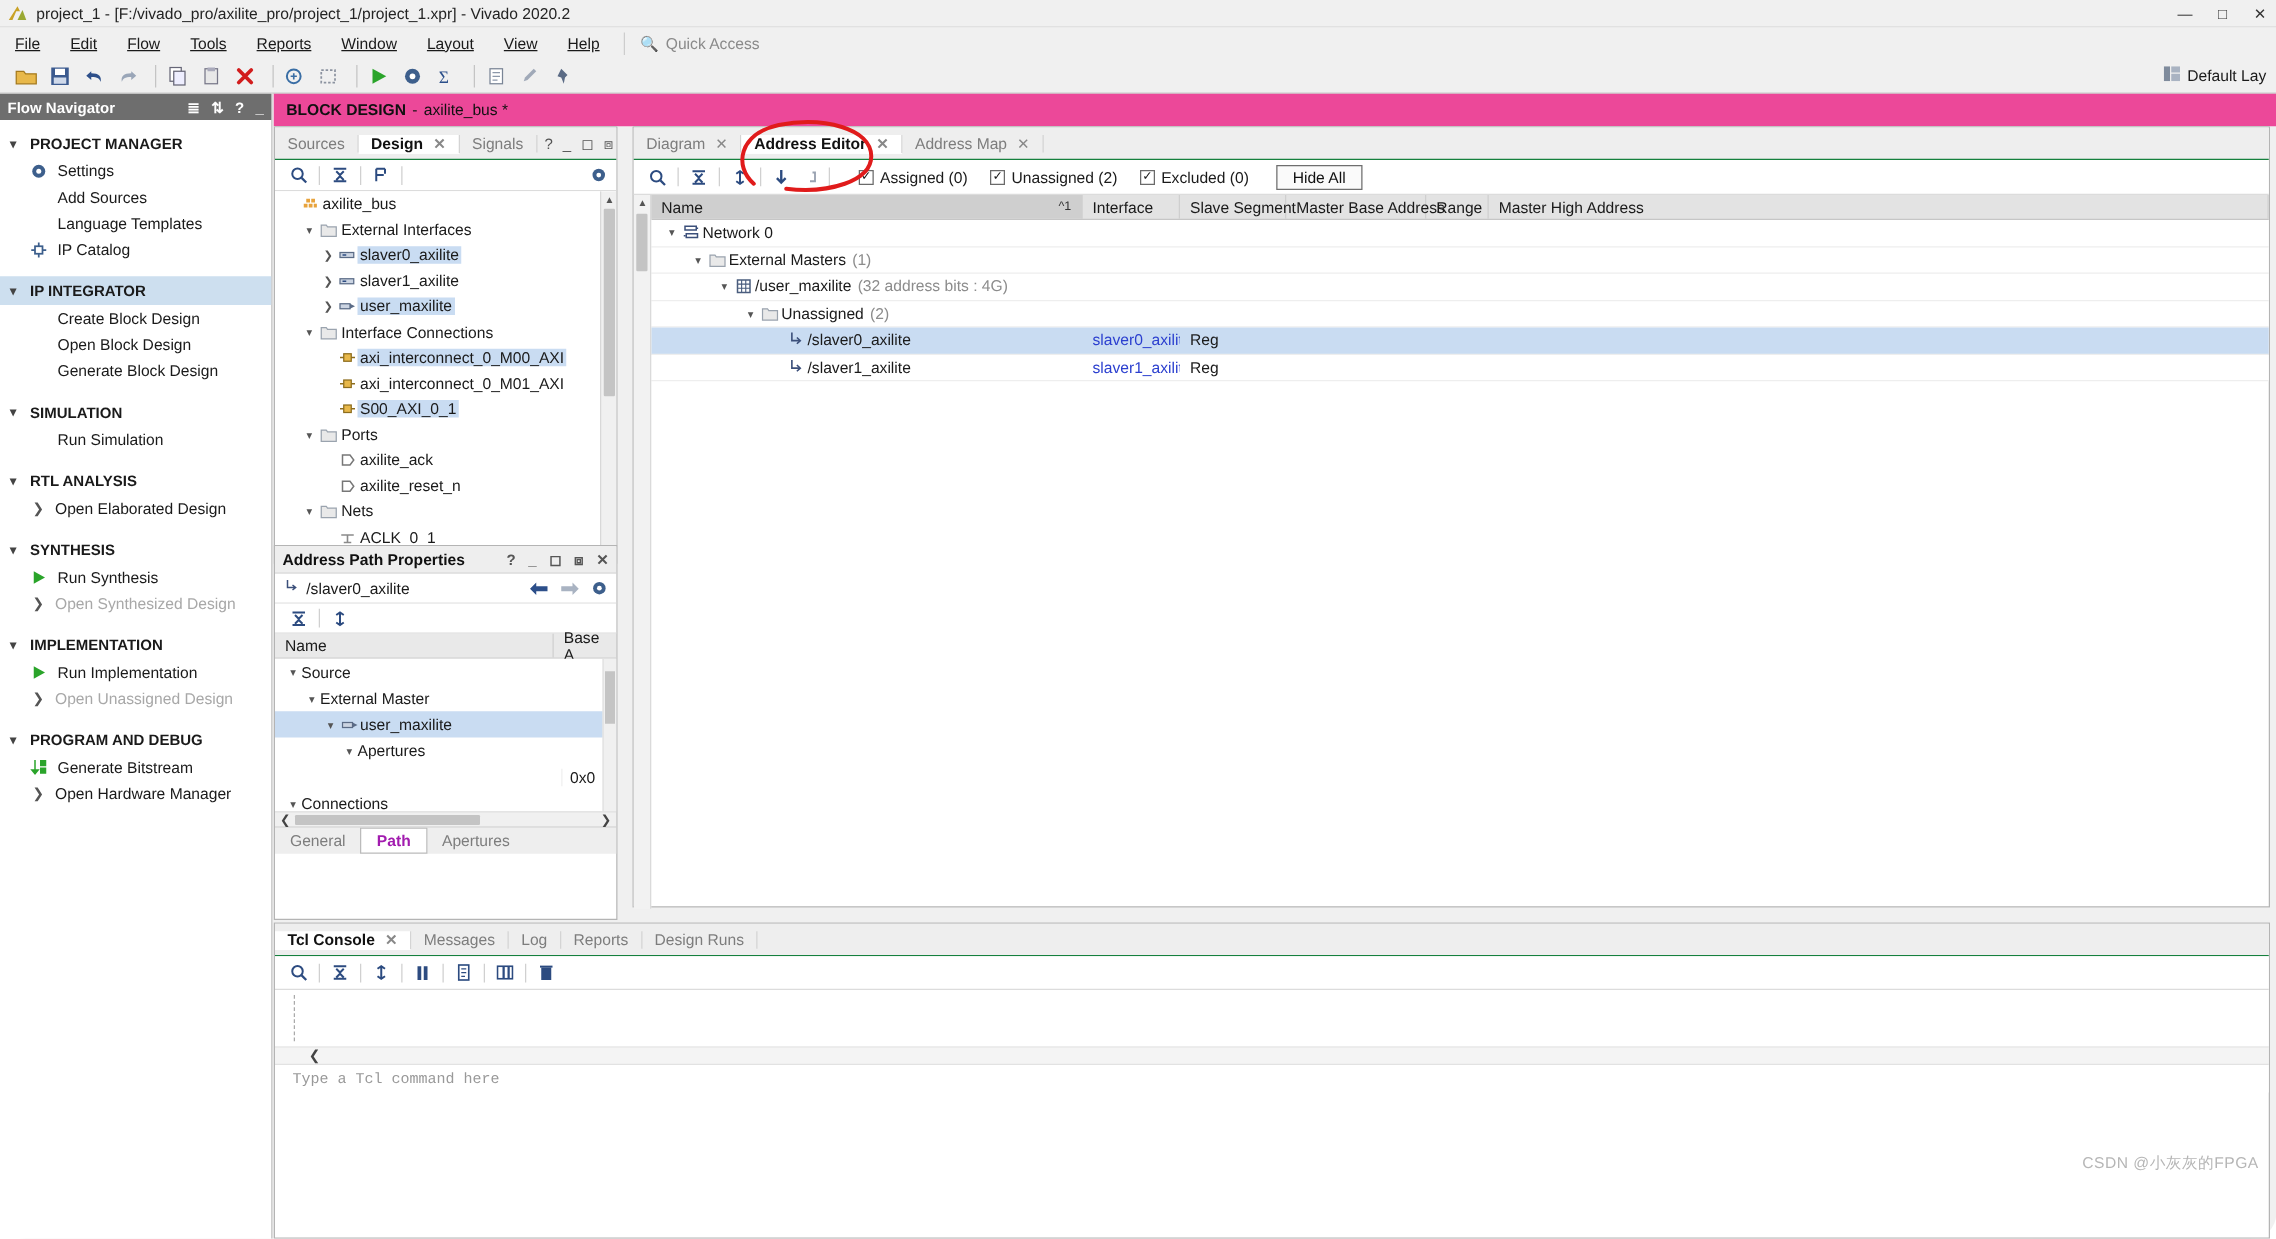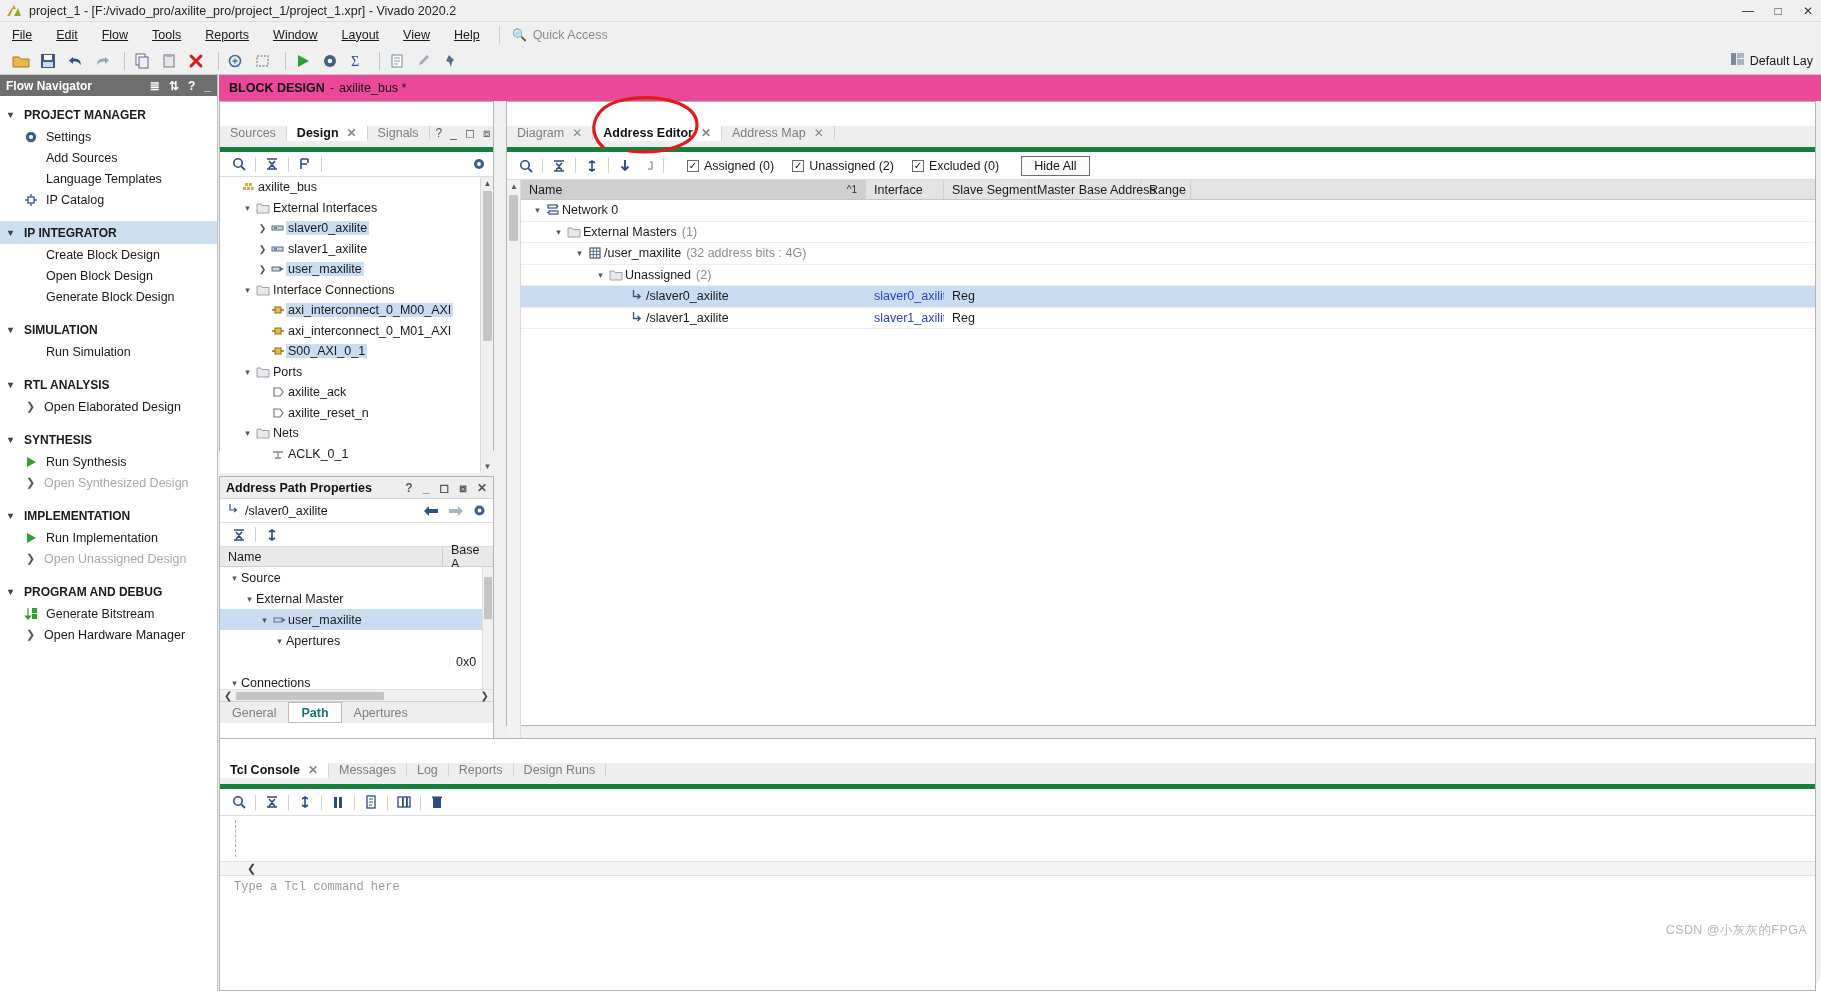--- a/index.html
+++ b/index.html
@@ -84,23 +84,22 @@
   }
   .fn-item .fni { width: 20px; display: inline-flex; align-items: center; }
   .fn-item .fnlabel { padding-left: 2px; }
   .fn-item.disabled .fnlabel { color: #a8a8a8; }
   .fn-item .chev-r { width: 18px; color: #555; font-size: 11px; padding-left: 2px; }
   .fn-gap { height: 11px; }
 
   
   .panel { position: absolute; background: #ffffff; border: 1px solid #b4b4b4; }
   .tabrow {
-    height: 26px; background: #eeeeee; display: flex; align-items: flex-start;
-    border-bottom: 5px solid #15803d;
-    margin-top: 24px;
+    height: 26px; background: #eeeeee; display: flex; align-items: center;
+    border-bottom: 1px solid #15803d;
   }
   .tab {
     display: flex; align-items: center; padding: 0 10px; font-size: 12.5px;
     color: #7d7d7d; cursor: default; border-right: 1px solid #d4d4d4;
   }
   .tab.active { background: #ffffff; color: #111; font-weight: bold; border-bottom: 1px solid #fff; margin-bottom: -1px; }
   .tab .tclose { margin-left: 8px; color: #888; font-size: 12px; }
   .tabrow .tabspacer { flex: 1; border-bottom: 0; }
   .tabrow .tabtools { display: flex; align-items: center; gap: 8px; padding: 0 6px; color: #555; font-size: 12px; }
 
@@ -151,21 +150,21 @@
   .ae-head .sortmk { position: absolute; right: 8px; font-size: 10px; color: #333; }
   .ae-body { background: #fff; }
   .ae-row { display: flex; height: 21.5px; font-size: 12.5px; border-bottom: 1px solid #eeeeee; cursor: default; }
   .ae-row.sel { background: #c9dcf2; }
   .ae-row .c { display: flex; align-items: center; padding: 0 8px; white-space: nowrap; overflow: hidden; }
   .ae-row .c.name { padding-left: 0; }
   .muted { color: #8c8c8c; }
   .blue { color: #2b3fcf; }
 
   
-  .app-panel { left: 219px; top: 476px; width: 275px; height: 264px; }
+  .app-panel { left: 219px; top: 436px; width: 275px; height: 300px; }
   .app-title {
     height: 22px; background: #eeeeee; display: flex; align-items: center;
     padding: 0 6px; font-size: 12.5px; font-weight: bold; color: #111;
     border-bottom: 1px solid #d4d4d4;
   }
   .app-title .spacer { flex: 1; }
   .app-ticon { margin-left: 10px; color: #555; font-size: 12px; cursor: default; }
   .app-crumb {
     height: 24px; display: flex; align-items: center; padding: 0 7px; background: #fff;
     font-size: 12.5px; border-bottom: 1px solid #e0e0e0;
@@ -177,21 +176,21 @@
     border-bottom: 1px solid #cfcfcf;
   }
   .app-tbl-head .hc { display: flex; align-items: center; padding: 0 8px; }
   .app-rows { position: relative; background: #fff; height: 122px; overflow: hidden; }
   .app-row { display: flex; height: 21px; font-size: 12.5px; align-items: center; cursor: default; }
   .app-row.sel { background: #c9dcf2; }
   .hscroll { height: 12px; background: #f0f0f0; display: flex; align-items: center; position: relative; border-top: 1px solid #e0e0e0; }
   .hscroll .hthumb { position: absolute; height: 8px; background: #c4c4c4; border-radius: 1px; }
   .bottom-tabs { height: 22px; background: #eeeeee; display: flex; align-items: stretch; border-top: 1px solid #cfcfcf; }
   .btab { display: flex; align-items: center; padding: 0 12px; font-size: 12.5px; color: #7d7d7d; cursor: default; }
-  .btab.active { background: #fff; color: #0f766e; font-weight: bold; border: 1px solid #bbb; }
+  .btab.active { background: #fff; color: #a21caf; font-weight: bold; border: 1px solid #bbb; }
 
   
   .tcl-panel { left: 219px; top: 738px; width: 1597px; height: 253px; }
   .tcl-out { background: #fff; height: 45px; position: relative; }
   .tcl-out .guide { position: absolute; left: 15px; top: 4px; bottom: 4px; border-left: 1px dashed #aaa; }
   .tcl-hs { height: 15px; background: #f4f4f4; display: flex; align-items: center; padding-left: 27px; font-size: 11px; color: #444; border-top: 1px solid #e2e2e2; border-bottom: 1px solid #e2e2e2; }
   .tcl-input { background: #fff; height: 22px; display: flex; align-items: center; padding-left: 14px; font-family: "Liberation Mono", monospace; font-size: 12px; color: #999; }
 
   .watermark {
     position: absolute; right: 14px; bottom: 52px;
@@ -762,20 +761,23 @@
               <span>Interface</span>
             </div>
             <div class="hc" style="width: 85px;">
               <span>Slave Segment</span>
             </div>
             <div class="hc" style="width: 112px;">
               <span>Master Base Address</span>
             </div>
             <div class="hc" style="width: 50px;">
               <span>Range</span>
+            </div>
+            <div class="hc" style="width: 115px; flex: 1 1 0%;">
+              <span>Master High Address</span>
             </div>
           </div>
         <div class="ae-body" id="ae-body">
             <div class="ae-row">
               <div class="c name" style="width: 345px;">
                 <span style="width:10px; flex:none;"></span>
                 <span style="width:13px; text-align:center; color:#555; font-size:9px; flex:none;">▾</span>
                 <span style="width:18px; display:inline-flex; align-items:center; justify-content:center; flex:none;">
                   <svg width="14" height="14" viewBox="0 0 14 14">
                     <rect x="2" y="2" width="9" height="3" fill="none" stroke="#3b4f7a" stroke-width="1.2"></rect>

